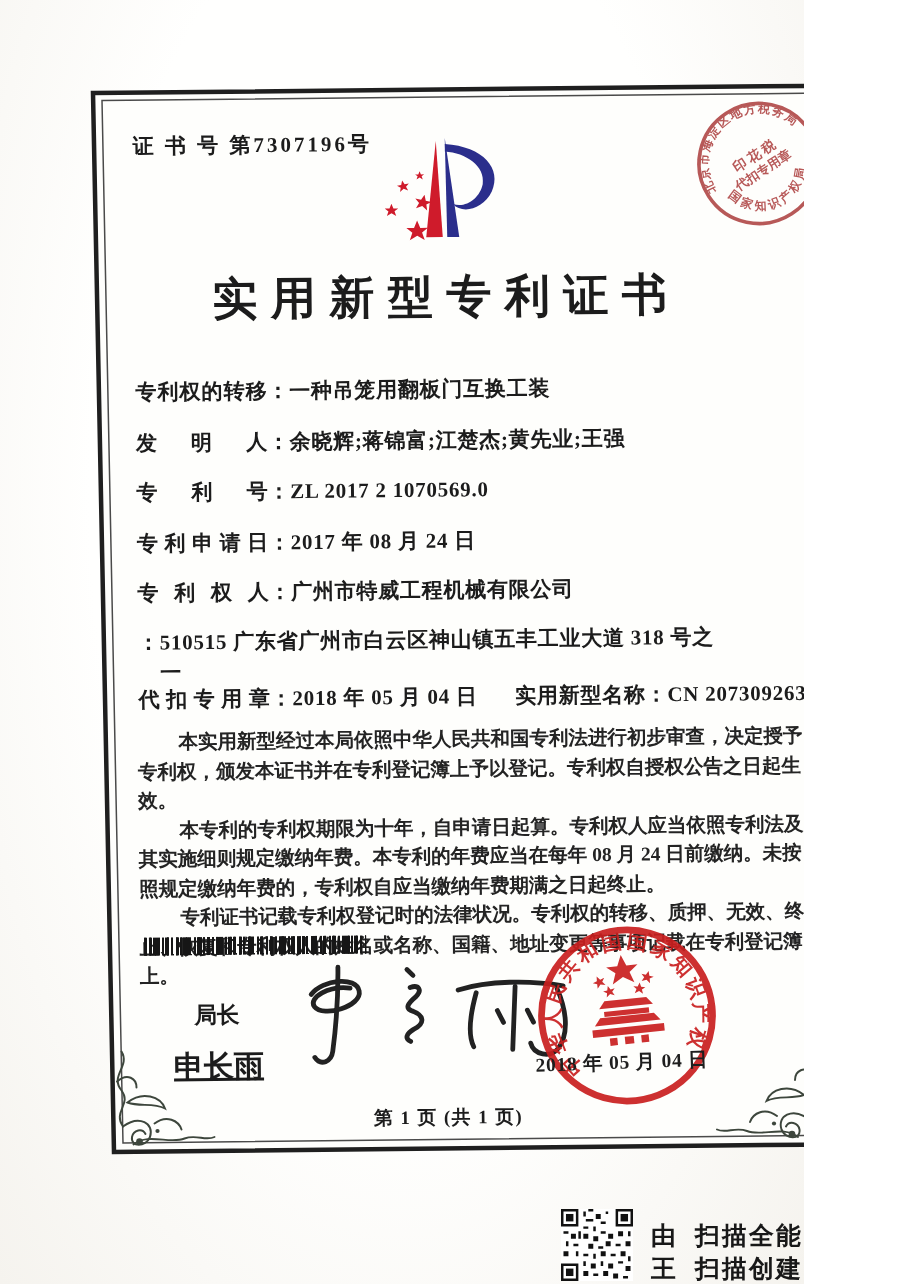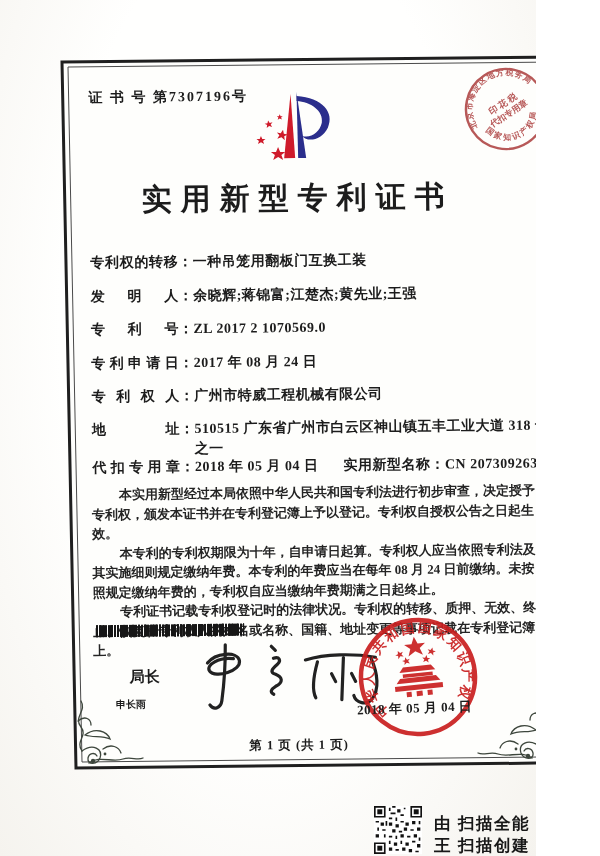--- a/index.html
+++ b/index.html
@@ -22,26 +22,26 @@
   .paras{left:91px;top:483px;width:452px;font-size:13px;line-height:19.5px;font-weight:600;color:#242424;}
   .paras p{margin:0;text-indent:2.1em;}
   
   .barcode{left:94px;top:623px;width:148px;height:12px;
     background-image:
       repeating-linear-gradient(90deg,#161616 0 1.5px,transparent 1.5px 3px),
       repeating-linear-gradient(90deg,#161616 0 2px,transparent 2px 7px),
       repeating-linear-gradient(90deg,transparent 0 4px,#161616 4px 5.5px,transparent 5.5px 11px);}
   
   .sig-title{left:127px;top:666px;font-size:15px;font-weight:bold;font-family:"Liberation Sans","DejaVu Sans",sans-serif;}
-  .sig-name{left:113px;top:696px;font-size:10px;font-weight:bold;font-family:"Liberation Sans","DejaVu Sans",sans-serif;}
+  .sig-name{left:113px;top:696px;font-size:20px;font-weight:bold;font-family:"Liberation Sans","DejaVu Sans",sans-serif;text-decoration:underline;}
   
   .page-ind{left:246px;top:737px;font-size:12.5px;font-weight:bold;letter-spacing:1px;}
   
   .scan-note{left:434px;top:813px;font-size:16.5px;font-weight:bold;letter-spacing:1.5px;color:#181818;
-             font-family:Liberation Sans, sans-serif;}
+             font-family:Liberation Mono, monospace;}
   
   .seal-date{left:357px;top:699px;width:140px;font-size:13px;font-weight:bold;letter-spacing:0.5px;
              transform:rotate(-2deg);color:#1e1e1e;}
   .content-tilt{left:0;top:0;width:600px;height:856px;transform:rotate(-0.6deg);}
 </style>
 </head>
 <body>
 
 <div id="page">
 
@@ -104,21 +104,20 @@
       <span class="flabel">专利申请日</span>
         <span class="fcolon">：</span>
         <span class="fvalue">2017 年 08 月 24 日</span>
     </div>
     <div class="abs frow ink" style="top:385px;">
       <span class="flabel">专利权人</span>
         <span class="fcolon">：</span>
         <span class="fvalue">广州市特威工程机械有限公司</span>
     </div>
     <div class="abs frow ink" style="top:418px;">
-      <span class="flabel">地址</span>
         <span class="fcolon">：</span>
         <span class="fvalue wrapnarrow">510515 广东省广州市白云区神山镇五丰工业大道 318 号之一</span>
     </div>
     <div class="abs frow ink" style="top:456px;">
       <span class="flabel">代扣专用章</span>
         <span class="fcolon">：</span>
         <span class="fvalue">2018 年 05 月 04 日</span>
       <span class="grant-right">
         <span>实用新型名称</span>
           <span>：</span>

